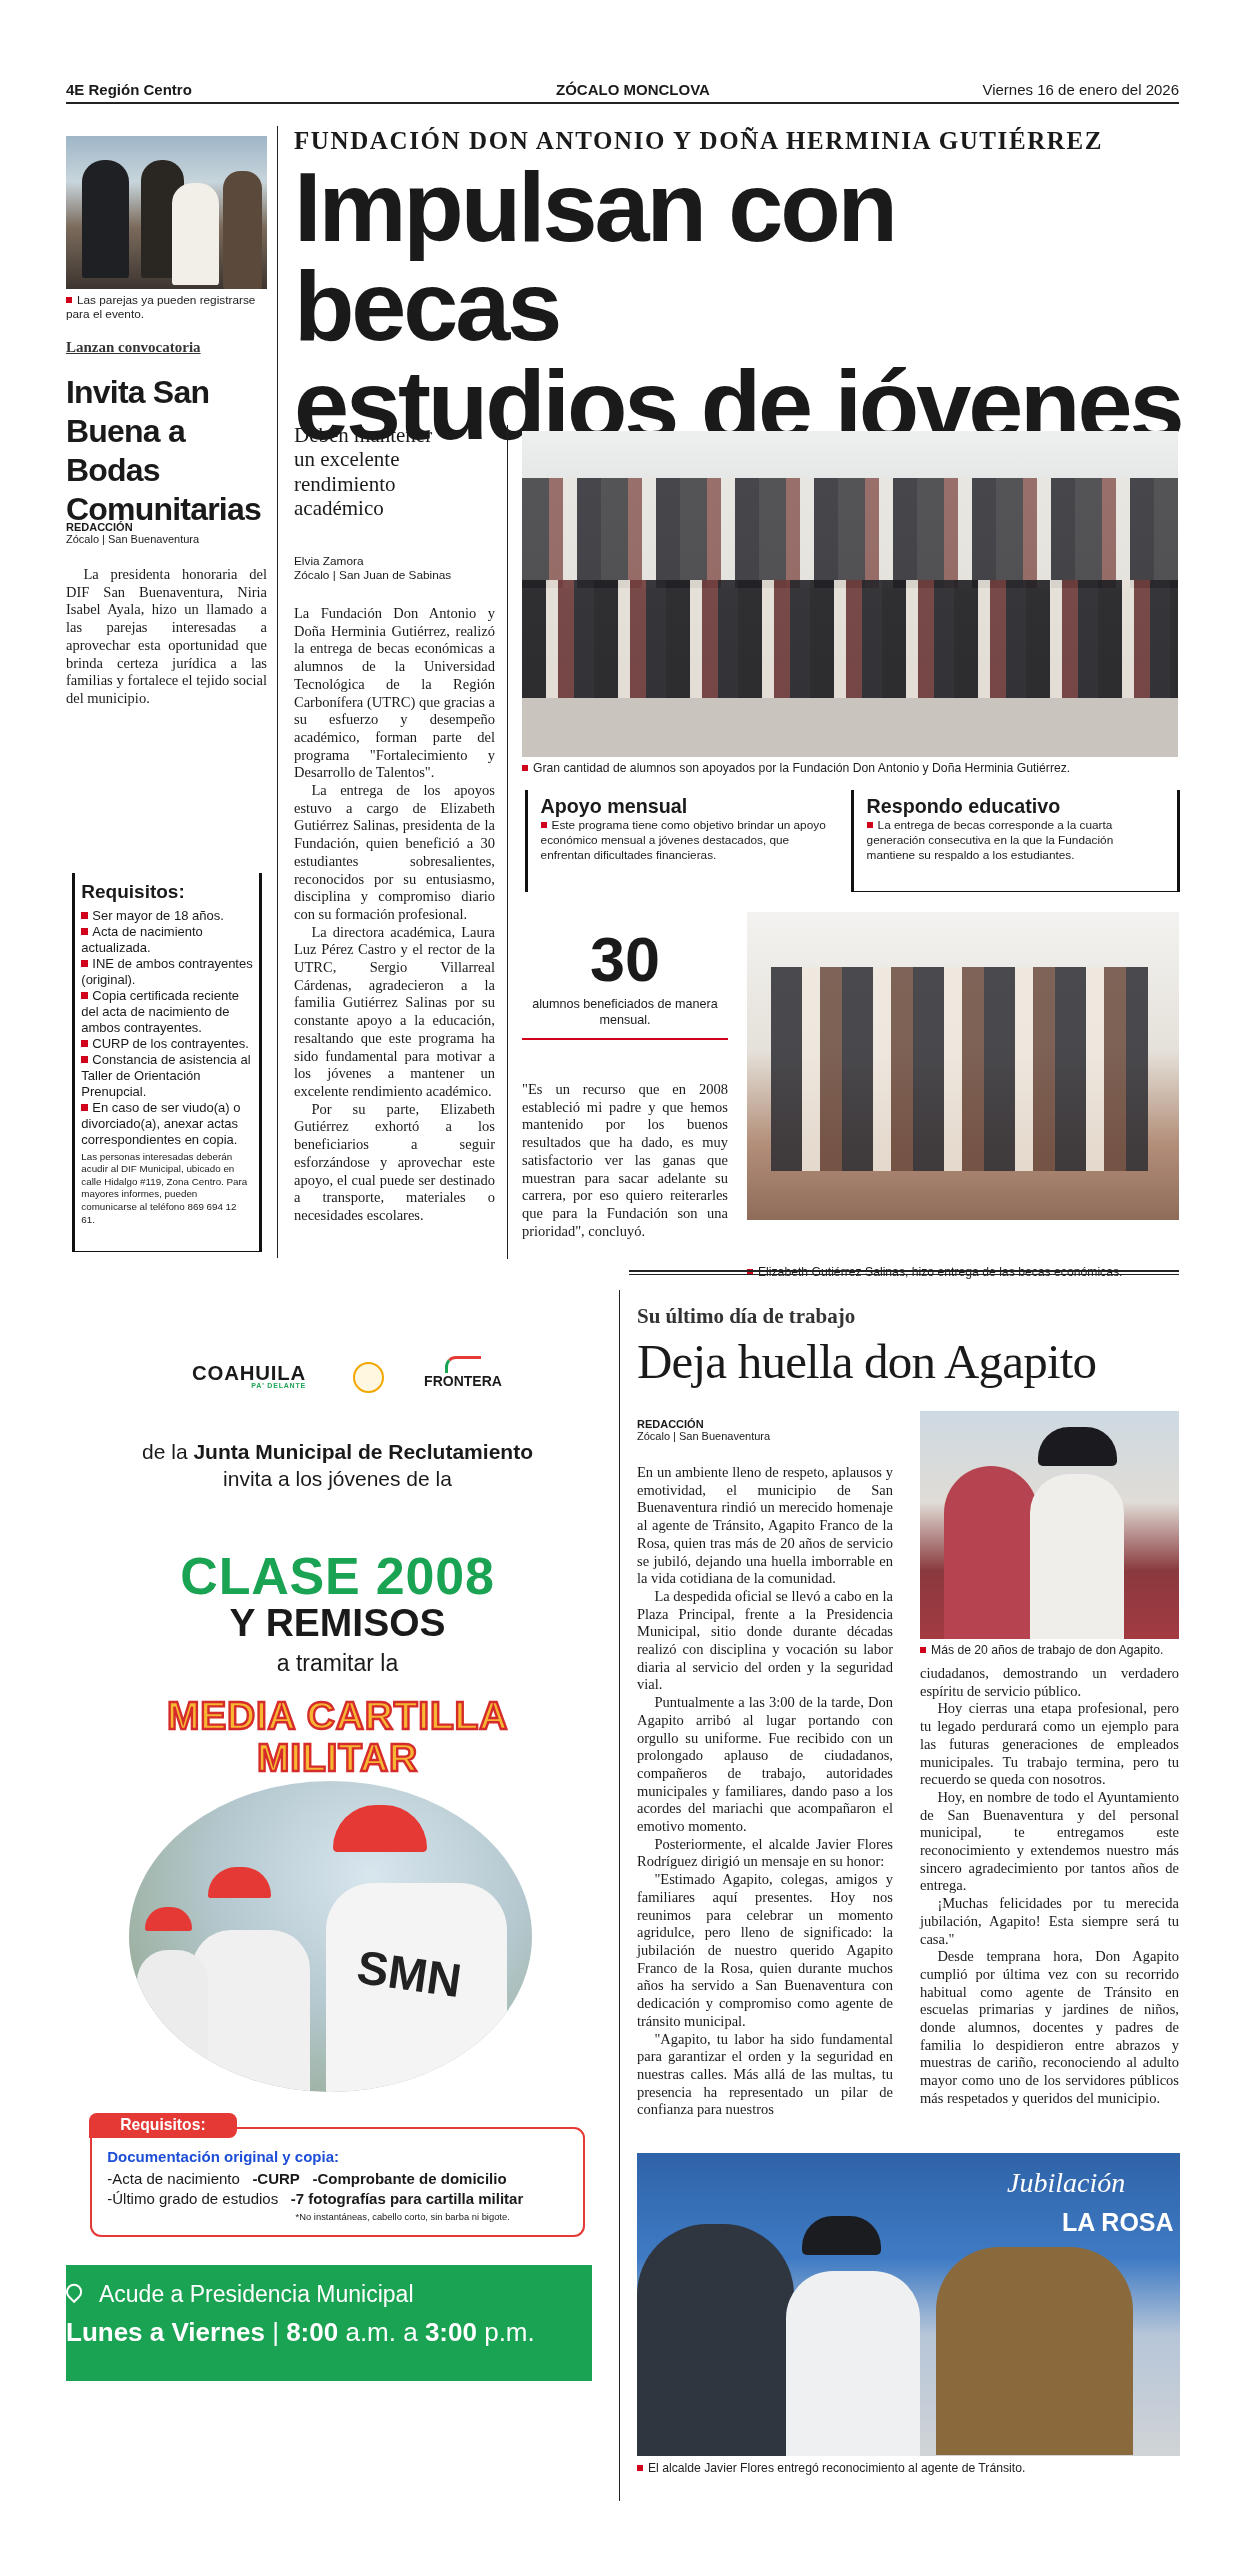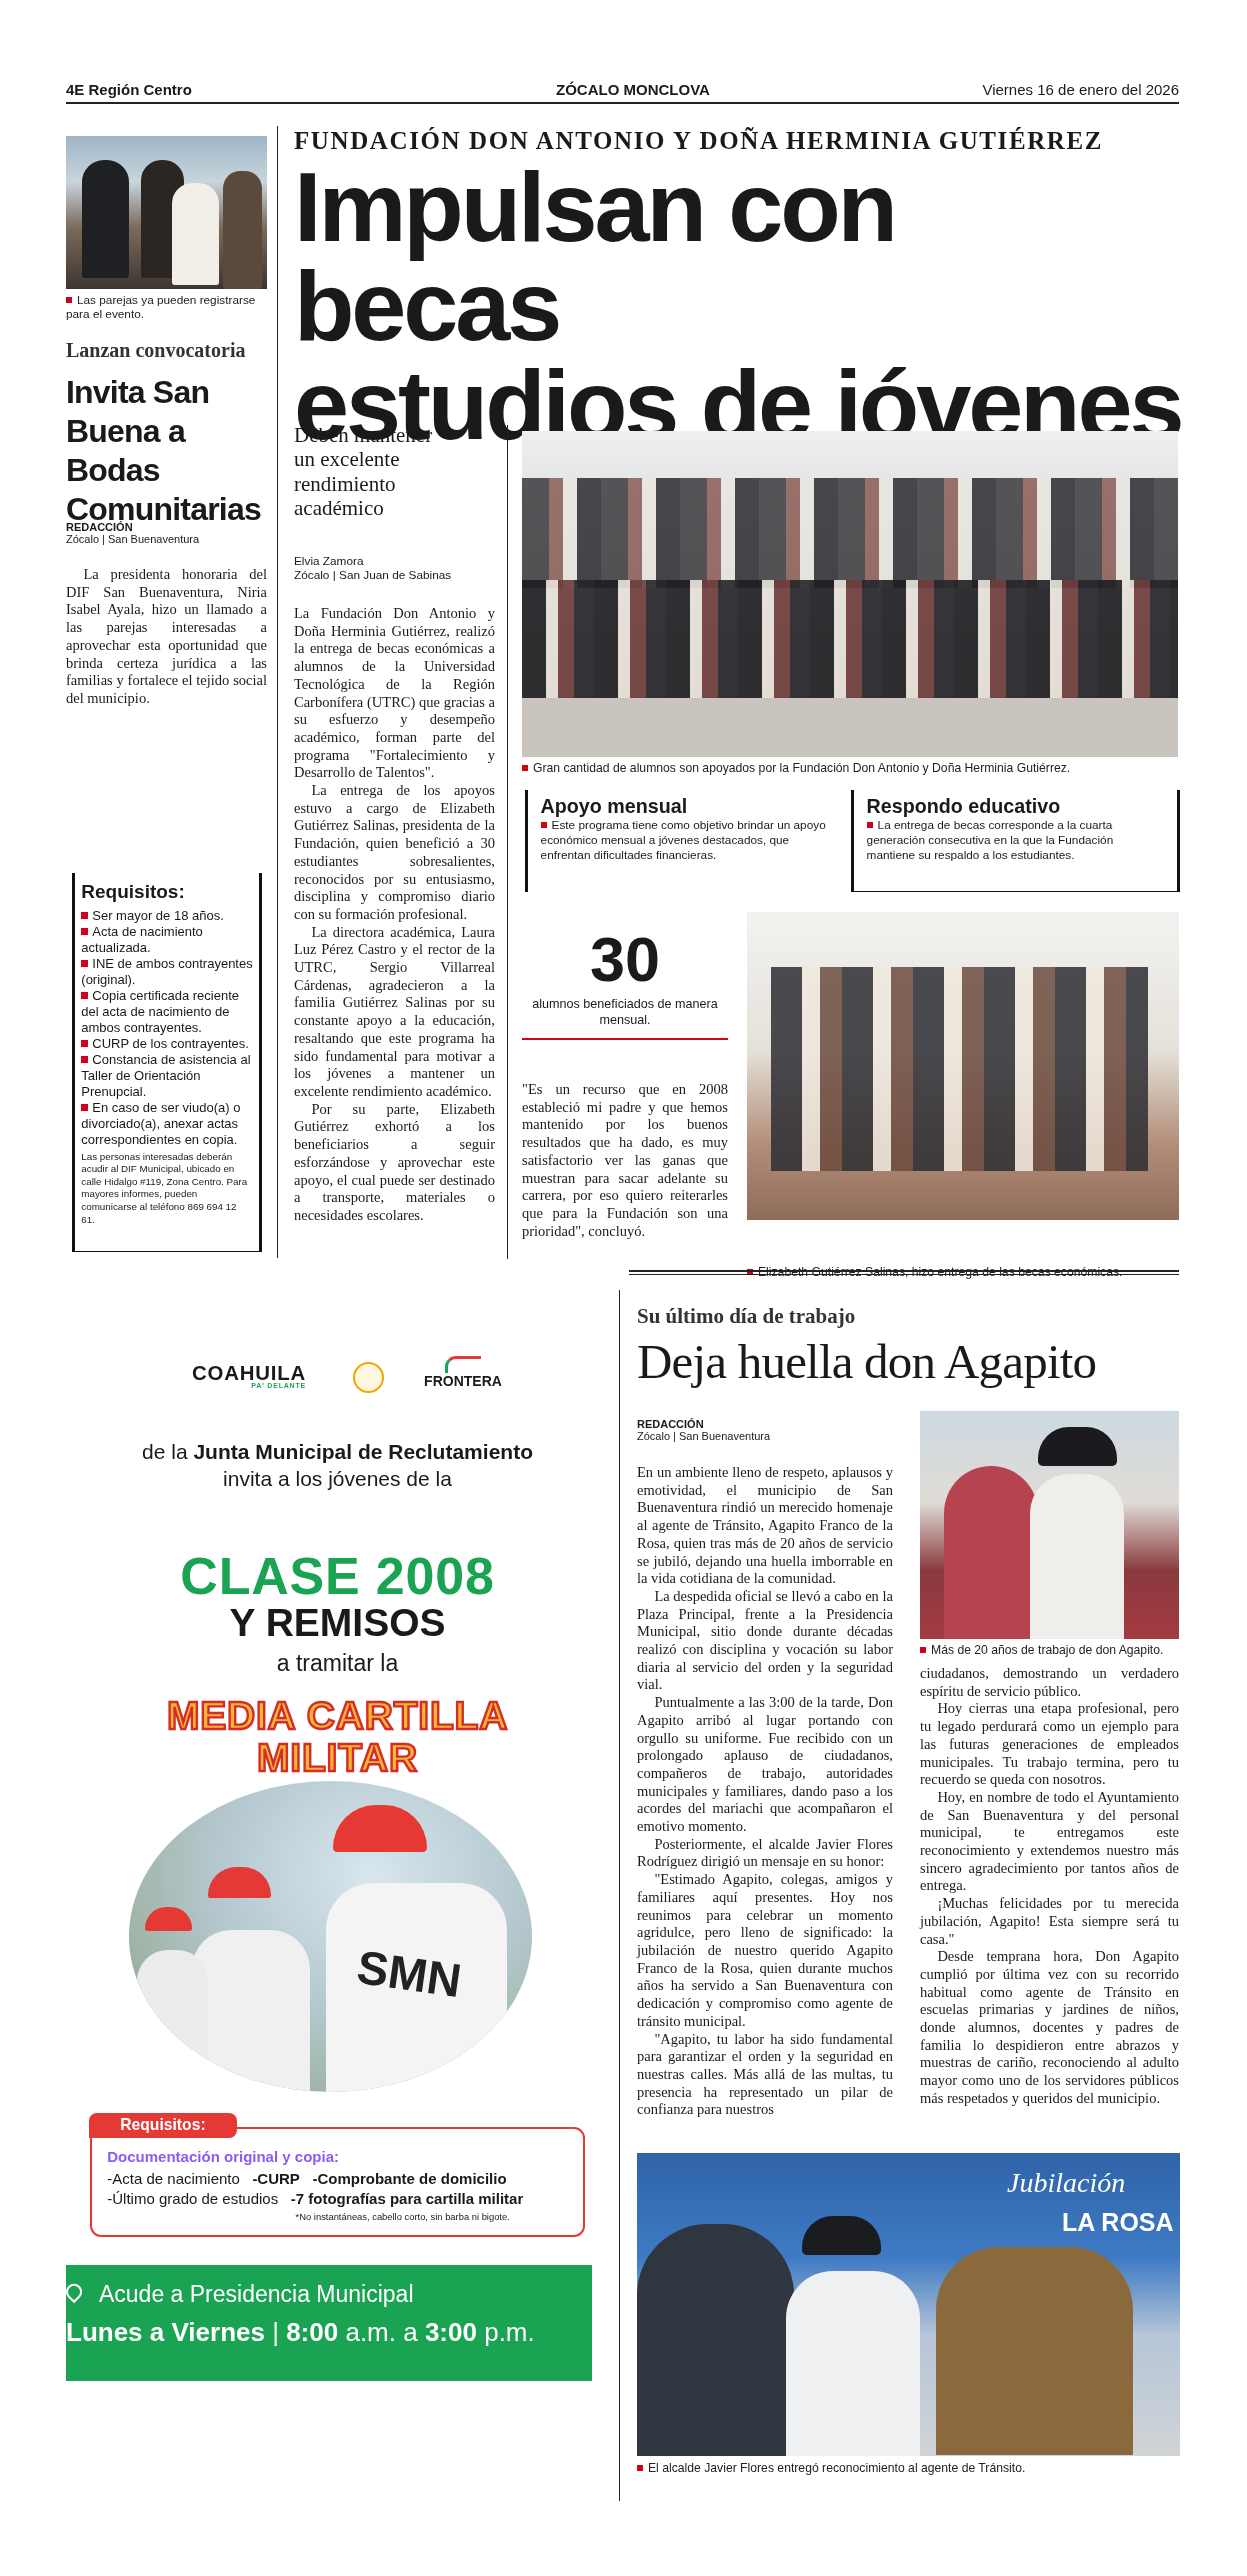--- a/index.html
+++ b/index.html
@@ -30,21 +30,21 @@
 
 <div class="photo" style="left:66px; top:136px; width:201px; height:153px; background: linear-gradient(180deg,#9eb6c7 0%,#c8d5dc 30%,#7a6a5b 60%,#3d3530 100%);">
   <div class="abs" style="left:15.7px; top:23.6px; width:47px; height:118px; background:#1f2024; border-radius:22px 22px 3.1px 3.1px;"></div>
   <div class="abs" style="left:75px; top:23.6px; width:43px; height:118px; background:#2a2622; border-radius:20.4px 20.4px 3.1px 3.1px;"></div>
   <div class="abs" style="left:106px; top:47px; width:47px; height:102px; background:#f2efe8; border-radius:20.4px 20.4px 3.1px 3.1px;"></div>
   <div class="abs" style="left:157px; top:35px; width:39px; height:118px; background:#5b4a3b; border-radius:17.3px 17.3px 3.1px 3.1px;"></div>
 </div>
 <div class="abs caption" style="left:66px; top:293px; width:204px;">
   <span class="redsq"></span><span>Las parejas ya pueden registrarse para el evento.</span>
 </div>
-<div class="abs" style="left:66px; top:339px; font-size:20px; font-weight:bold; color:#333;">Lanzan convocatoria</div>
+<div class="abs" style="left:66px; top:339px; font-size:15px; font-weight:bold; color:#333;text-decoration:underline;">Lanzan convocatoria</div>
 <div class="abs cond" style="left:66px; top:373px; width:201px; font-size:32px; line-height:39px; font-weight:bold; letter-spacing:-0.8px;">Invita San Buena a Bodas Comunitarias</div>
 <div class="abs" style="left:66px; top:521px;">
   <div class="byline-name">REDACCIÓN</div>
   <div class="byline-place">Zócalo | San Buenaventura</div>
 </div>
 <div class="abs body-text" style="left:66px; top:566px; width:201px;">
   <p>La presidenta honoraria del DIF San Buenaventura, Niria Isabel Ayala, hizo un llamado a las parejas interesadas a aprovechar esta oportunidad que brinda certeza jurídica a las familias y fortalece el tejido social del municipio.</p>
 </div>
 
 <div class="abs" style="left:72px; top:873px; width:190px; height:379px; border-left:3.1px solid #111; border-bottom:1.6px solid #111; border-right:3.1px solid #111; padding:7.9px 6.3px;">
@@ -146,21 +146,21 @@
     <div class="abs" style="left:197px; top:102px; width:181px; height:212px; background:#f4f4f4; border-radius:47px 47px 0 0;"></div>
     <div class="abs sans" style="left:228px; top:165px; font-size:47px; font-weight:bold; color:#222; transform:rotate(8deg);">SMN</div>
     <div class="abs" style="left:79px; top:86px; width:63px; height:31px; background:#e53935; border-radius:31px 31px 3.1px 3.1px;"></div>
     <div class="abs" style="left:63px; top:149px; width:118px; height:165px; background:#f0f0f0; border-radius:39px 39px 0 0;"></div>
     <div class="abs" style="left:15.7px; top:126px; width:47px; height:23.6px; background:#e53935; border-radius:23.6px 23.6px 3.1px 3.1px;"></div>
     <div class="abs" style="left:7.9px; top:169px; width:71px; height:149px; background:#ececec; border-radius:31px 31px 0 0;"></div>
   </div>
 
   <div class="abs sans" style="left:23.6px; top:837px; width:495px; height:110px; border:2.4px solid #e53935; border-radius:11px;">
     <div class="abs" style="left:-2.4px; top:-15.7px; padding:3.1px 31px; background:#e53935; color:#fff; font-size:15.7px; font-weight:bold; border-radius:7.9px 7.9px 7.9px 0;">Requisitos:</div>
-    <div class="abs" style="left:15.7px; top:19px; font-size:15px; font-weight:bold; color:#8b5cf6;">Documentación original y copia:</div>
+    <div class="abs" style="left:15.7px; top:19px; font-size:15px; font-weight:bold; color:#1d4ed8;">Documentación original y copia:</div>
     <div class="abs" style="left:15.7px; top:41px; font-size:15px;">
       <span>-Acta de nacimiento</span>&nbsp;&nbsp;&nbsp;<b>-CURP</b>&nbsp;&nbsp;&nbsp;<b>-Comprobante de domicilio</b>
     </div>
     <div class="abs" style="left:15.7px; top:61px; font-size:15px;">
       <span>-Último grado de estudios</span>&nbsp;&nbsp;&nbsp;<b>-7 fotografías para cartilla militar</b>
     </div>
     <div class="abs" style="left:204px; top:82px; font-size:9.4px;">*No instantáneas, cabello corto, sin barba ni bigote.</div>
   </div>
 
   <div class="abs sans" style="left:0; top:975px; width:526px; height:116px; background:#1aa352; color:#fff; text-align:left;">

